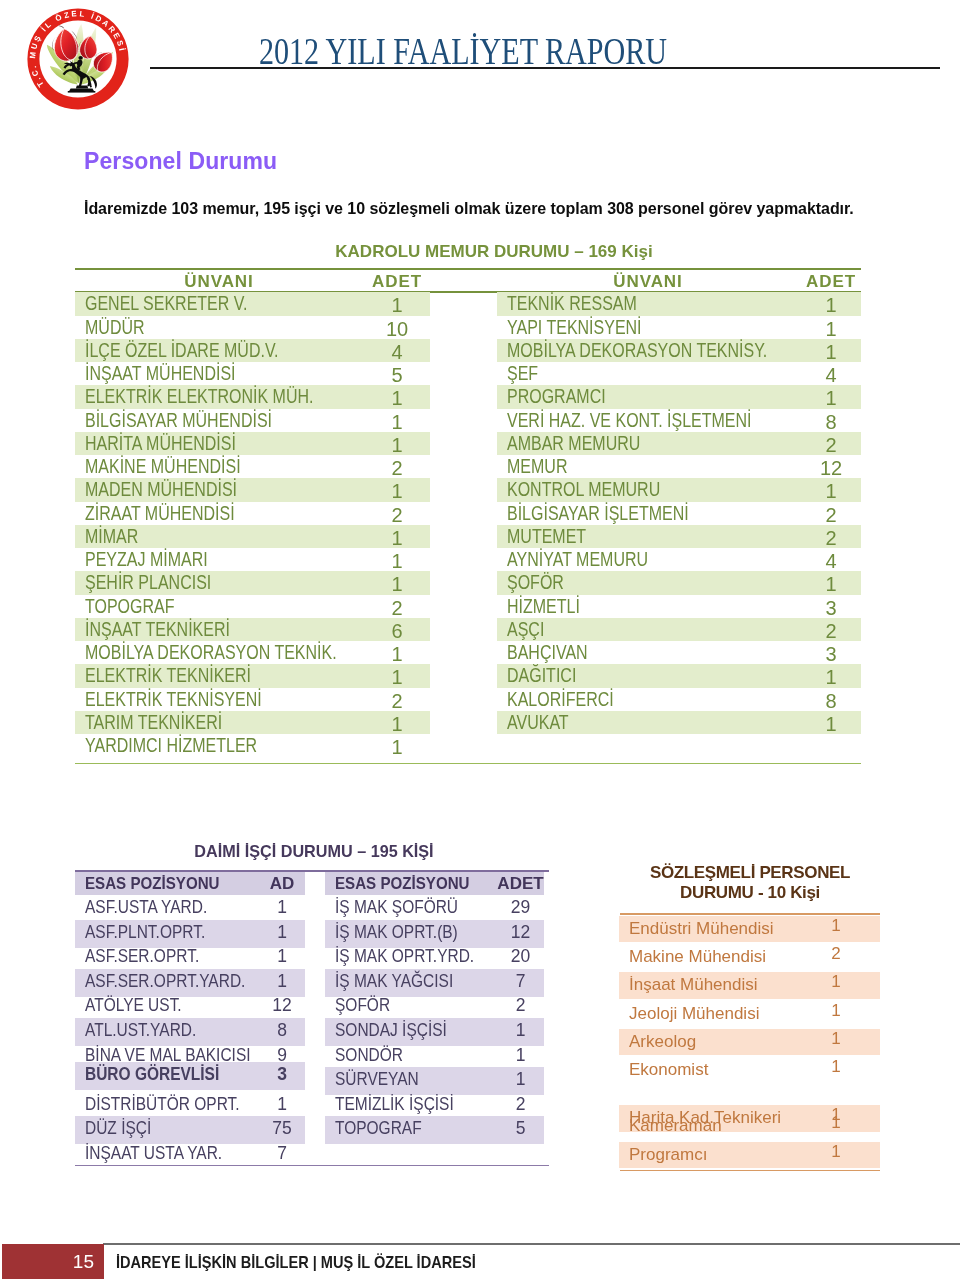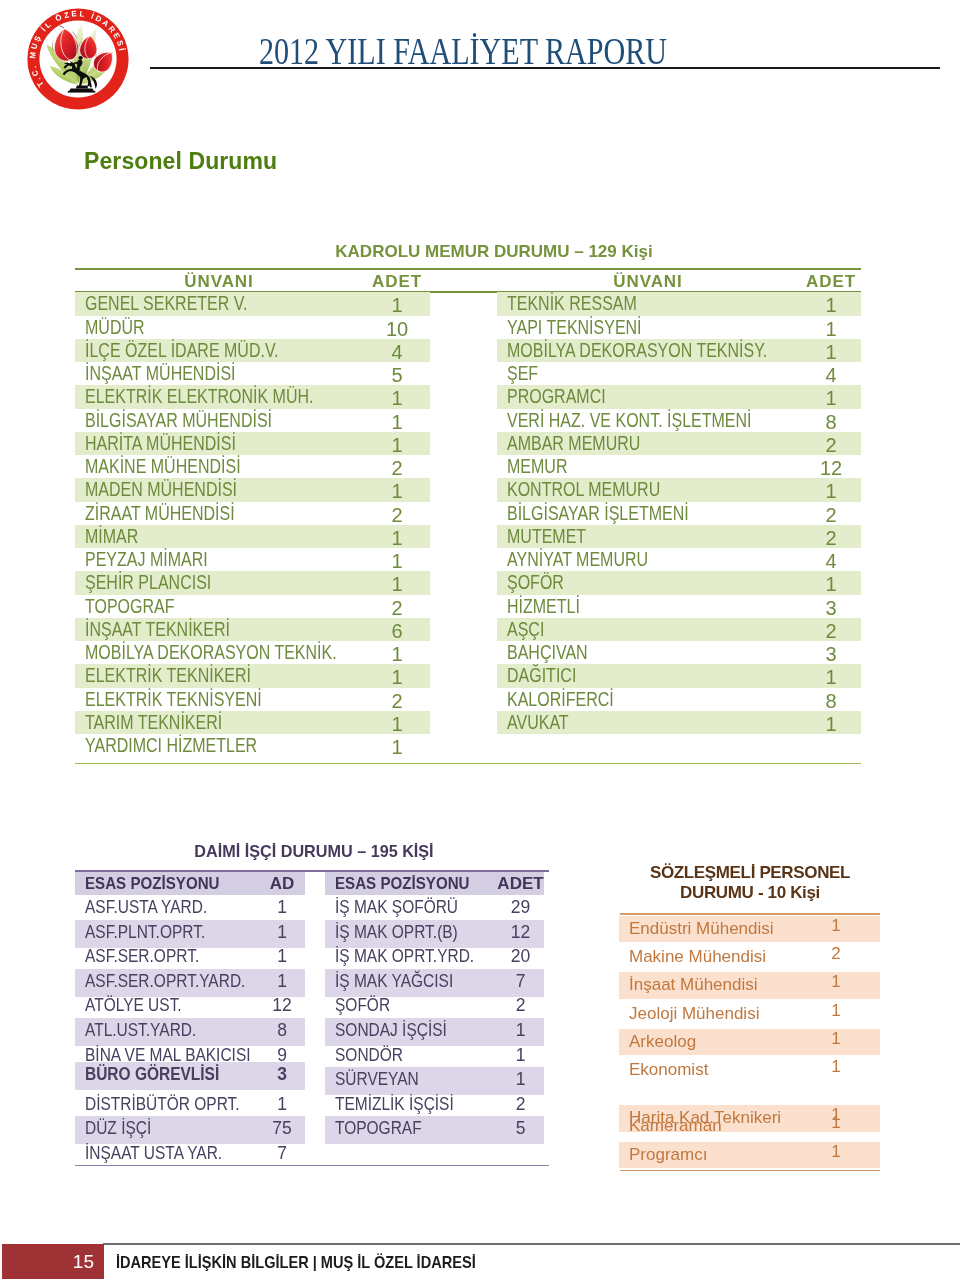--- a/index.html
+++ b/index.html
@@ -13,21 +13,21 @@
   .logo{position:absolute;left:24px;top:5px;width:108px;height:108px;}
   .logo svg{width:108px;height:108px;display:block;}
   .hdr-title{position:absolute;left:259px;top:30px;
              font-family:"Liberation Serif",serif;font-size:37px;color:#1F4E79;
              letter-spacing:0px;white-space:nowrap;
              transform:scaleX(0.813);transform-origin:left top;}
   .hdr-rule{position:absolute;left:150px;top:67px;width:790px;height:2px;background:#1a1a1a;}
 
   
   .sec-heading{position:absolute;left:84px;top:148px;font-size:23px;font-weight:bold;
-               color:#4d7c0f;letter-spacing:0.1px;white-space:nowrap;}
+               color:#8b5cf6;letter-spacing:0.1px;white-space:nowrap;}
   .sec-intro{position:absolute;left:84px;top:200px;font-size:16px;font-weight:bold;
              color:#0d0d0d;white-space:nowrap;letter-spacing:-0.05px;}
 
   
   .tbl{position:absolute;}
   .t-title{position:absolute;font-weight:bold;text-align:center;white-space:nowrap;}
   .rule{position:absolute;}
   .ch{position:absolute;font-weight:bold;white-space:nowrap;text-align:center;}
   .r{position:absolute;left:0;white-space:nowrap;}
   .r .nm{position:absolute;left:10px;}
@@ -241,23 +241,24 @@
           <path d="M86 160 L 132 160 L 136 169 L 82 169 Z"></path>
           <rect x="80" y="167" width="58" height="4.4"></rect>
         </g>
       </g>
     </svg>
   </div>
   <div class="hdr-title">2012 YILI FAALİYET RAPORU</div>
   <div class="hdr-rule"></div>
 
   <div class="sec-heading">Personel Durumu</div>
+  <div class="sec-intro">İdaremizde 103 memur, 195 işçi ve 10 sözleşmeli olmak üzere toplam 308 personel görev yapmaktadır.</div>
 
   <div class="tbl t1">
-    <div class="t-title">KADROLU MEMUR DURUMU – 129 Kişi</div>
+    <div class="t-title">KADROLU MEMUR DURUMU – 169 Kişi</div>
     <div class="rule rule-top"></div>
     <div class="rule rule-head"></div>
     <div class="rule rule-bot"></div>
     <div class="ch ch-a">ÜNVANI</div>
     <div class="ch ch-b">ADET</div>
     <div class="ch ch-c">ÜNVANI</div>
     <div class="ch ch-d">ADET</div>
     <div class="body-l">
         <div class="r odd" style="top: 0px;">
           <span class="nm">GENEL SEKRETER V.</span>

